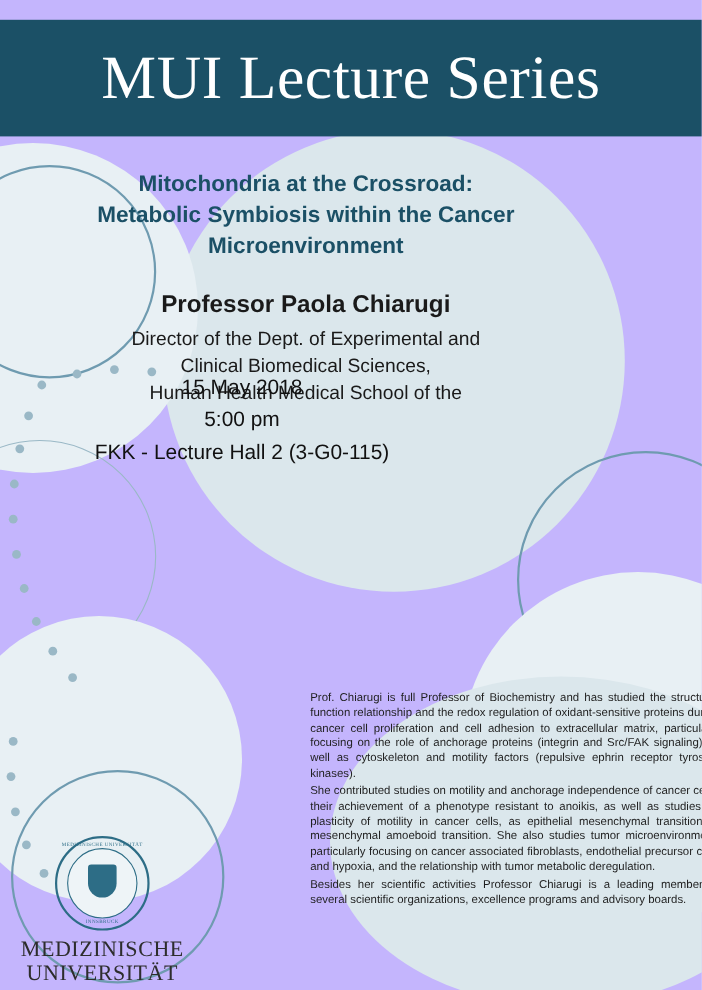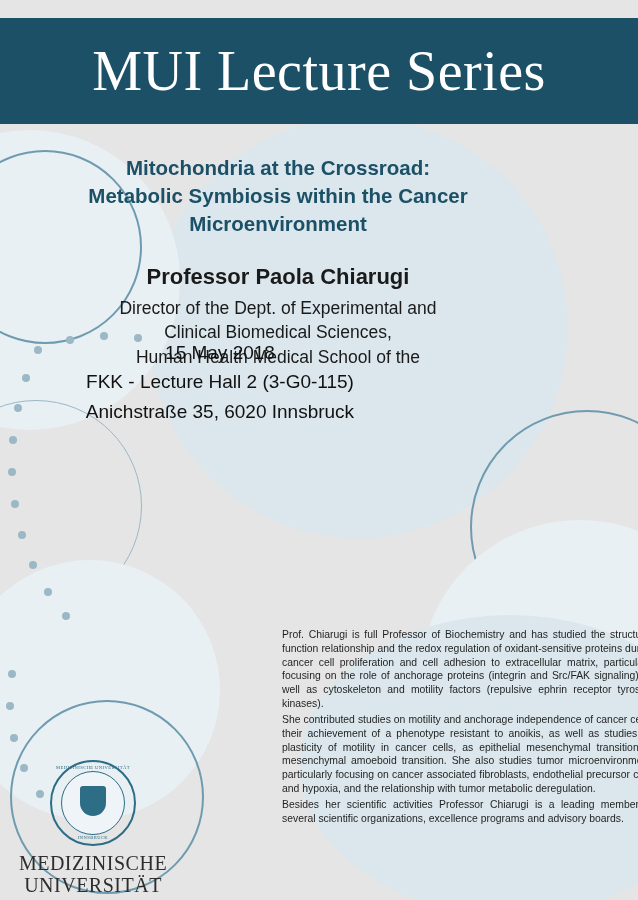--- a/index.html
+++ b/index.html
@@ -10,21 +10,21 @@
     width: 638px;
     height: 900px;
     background: #ffffff;
     font-family: "Liberation Sans", sans-serif;
     overflow: hidden;
   }
   .poster {
     position: relative;
     width: 638px;
     height: 900px;
-    background: #e5e5e5;
+    background: #c4b5fd;
     overflow: hidden;
   }
 
   
   .bg-layer {
     position: absolute;
     inset: 0;
     overflow: hidden;
   }
   .circle {
@@ -264,22 +264,22 @@
 
     <div class="speaker-affil">
       <div>Director of the Dept. of Experimental and</div>
       <div>Clinical Biomedical Sciences,</div>
       <div>Human Health Medical School of the</div>
     </div>
   </div>
 
   <div class="event-block">
     <div class="event-line">15 May 2018</div>
+    <div class="event-line">5:00 pm</div>
     <div class="event-line">FKK - Lecture Hall 2 (3-G0-115)</div>
-    <div class="event-line">Anichstraße 35, 6020 Innsbruck</div>
   </div>
 
   <div class="abstract">
     <p>Prof. Chiarugi is full Professor of Biochemistry and has studied the structure-function relationship and the redox regulation of oxidant-sensitive proteins during cancer cell proliferation and cell adhesion to extracellular matrix, particularly focusing on the role of anchorage proteins (integrin and Src/FAK signaling) as well as cytoskeleton and motility factors (repulsive ephrin receptor tyrosine kinases).</p>
     <p>She contributed studies on motility and anchorage independence of cancer cells, their achievement of a phenotype resistant to anoikis, as well as studies on plasticity of motility in cancer cells, as epithelial mesenchymal transition or mesenchymal amoeboid transition. She also studies tumor microenvironment, particularly focusing on cancer associated fibroblasts, endothelial precursor cells and hypoxia, and the relationship with tumor metabolic deregulation.</p>
     <p>Besides her scientific activities Professor Chiarugi is a leading member of several scientific organizations, excellence programs and advisory boards.</p>
   </div>
 
   <div class="logo-wrap">
     <div class="logo-seal">

